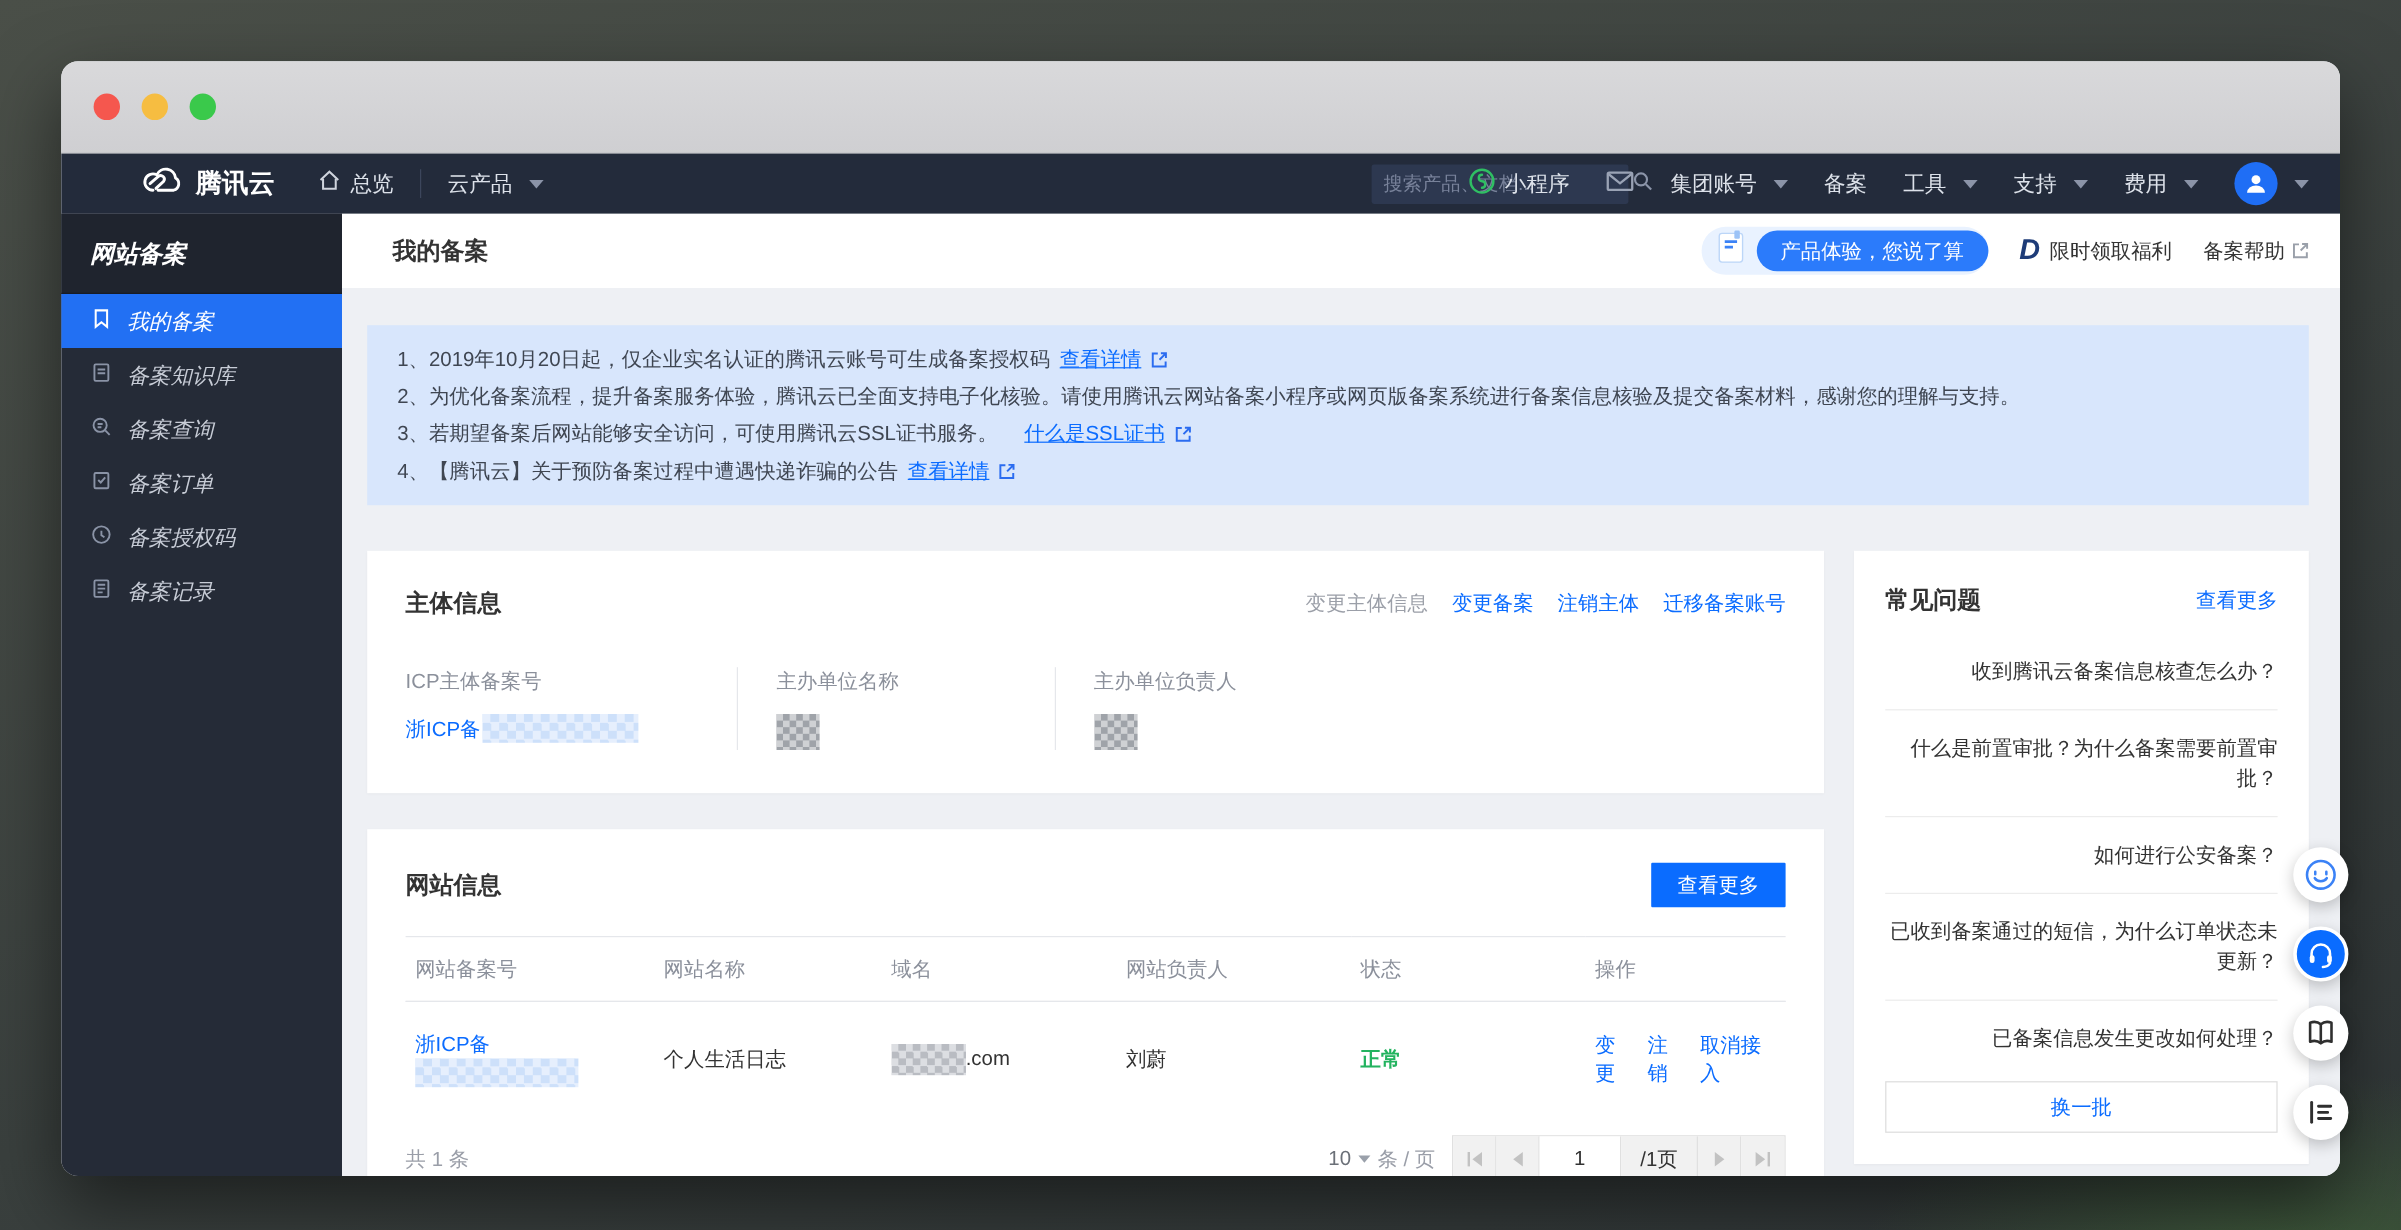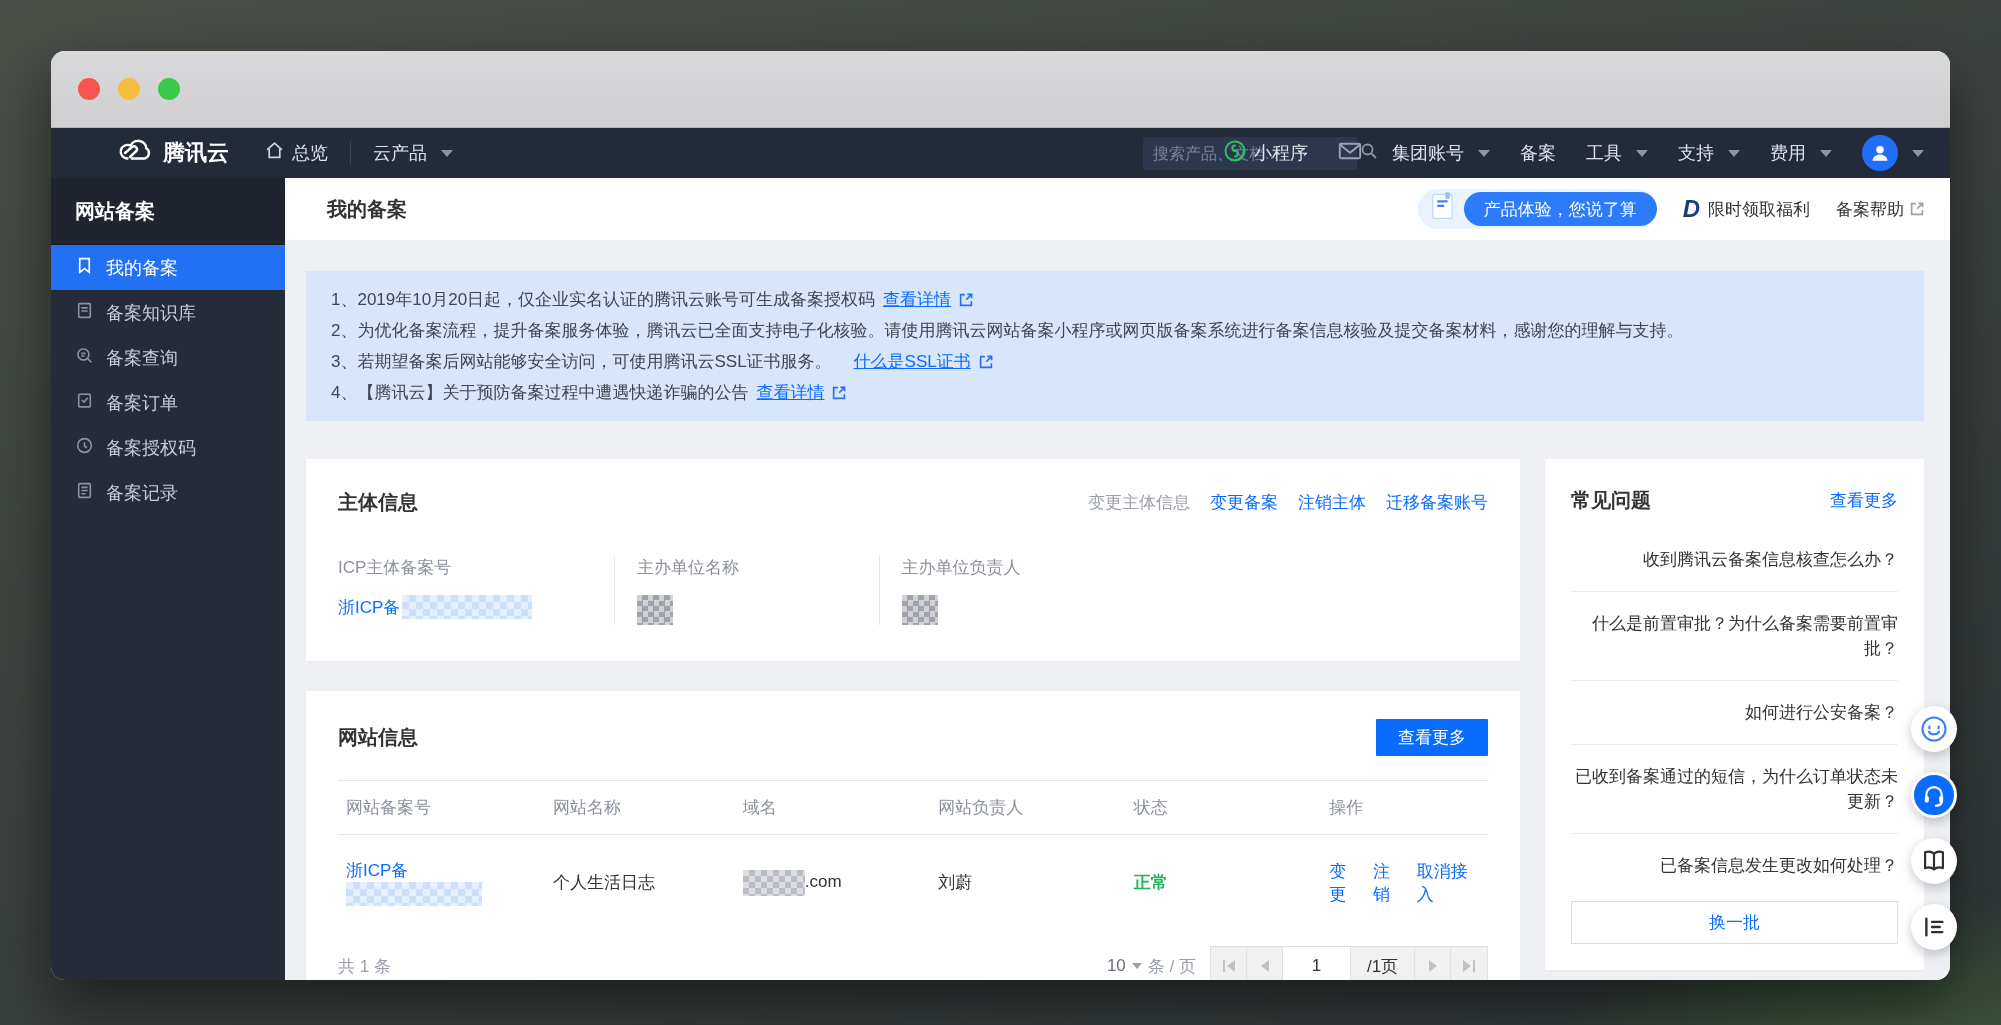--- a/index.html
+++ b/index.html
@@ -40,21 +40,21 @@
     background:#2d3850; border-radius:2px; display:flex; align-items:center; padding:0 10px; }
   .nav-search input { flex:1; background:transparent; border:none; outline:none;
     color:#cfd6e4; font-size:16px; font-family:inherit; }
   .nav-search input::placeholder { color:#78829a; }
   .nav-right { position:absolute; right:26px; top:0; height:50px; display:flex; align-items:center; gap:30px; }
   .avatar { width:36px; height:36px; border-radius:50%; background:#1f6ef5; display:flex;
     align-items:center; justify-content:center; }
 
   
   .app-body { flex:1; display:flex; min-height:0; }
-  .sidebar { width:234px; background:#252b37; flex:0 0 auto; display:flex; flex-direction:column; }
+  .sidebar { width:234px; background:#252b37; flex:0 0 auto; display:flex; flex-direction:column;font-style:italic; }
   .sidebar-title { height:67px; background:#1f242e; color:#fff; font-size:20px; font-weight:bold;
     display:flex; align-items:center; padding-left:24px; border-bottom:1px solid #171c26; }
   .side-item { height:45px; display:flex; align-items:center; gap:12px; padding-left:24px;
     color:#c7ccd6; font-size:18px; cursor:pointer; }
   .side-item svg { flex:0 0 auto; }
   .side-item.active { background:#2270f3; color:#fff; }
   .sidebar .side-item:first-of-type { margin-top:0; }
 
   .main { flex:1; background:#eef0f4; min-width:0; display:flex; flex-direction:column; }
 
@@ -88,21 +88,21 @@
   .card-title { font-size:20px; font-weight:bold; color:#333; }
 
   
   .subject { padding:30px 32px 36px; margin-bottom:30px; }
   .subject-head { display:flex; align-items:center; }
   .subject-actions { margin-left:auto; display:flex; gap:20px; font-size:17px; }
   .s-act { color:#0b6cff; cursor:pointer; }
   .s-act.disabled { color:#9b9fa8; cursor:default; }
   .subject-fields { display:flex; margin-top:40px; }
   .sf { padding-right:20px; }
-  .sf + .sf { border-left:1px solid #e5e7eb; padding-left:22px; }
+  .sf + .sf { border-left:1px solid #e5e7eb; padding-left:32px; }
   .sf1 { width:24%; } .sf2 { width:23%; } .sf3 { width:26%; } .sf4 { width:27%; }
   .sf-label { color:#8b909b; font-size:17px; }
   .sf-value { margin-top:16px; font-size:17px; color:#333; display:flex; align-items:center; }
   .link-blue { color:#0b6cff; cursor:pointer; }
   .status-ok { color:#23b35f; font-weight:bold; }
 
   
   .px { display:inline-block; vertical-align:middle; }
   .px-blue { background:conic-gradient(#cde0fa 90deg,#e6effd 90deg 180deg,#cde0fa 180deg 270deg,#e6effd 270deg);
     background-size:14px 14px; }

